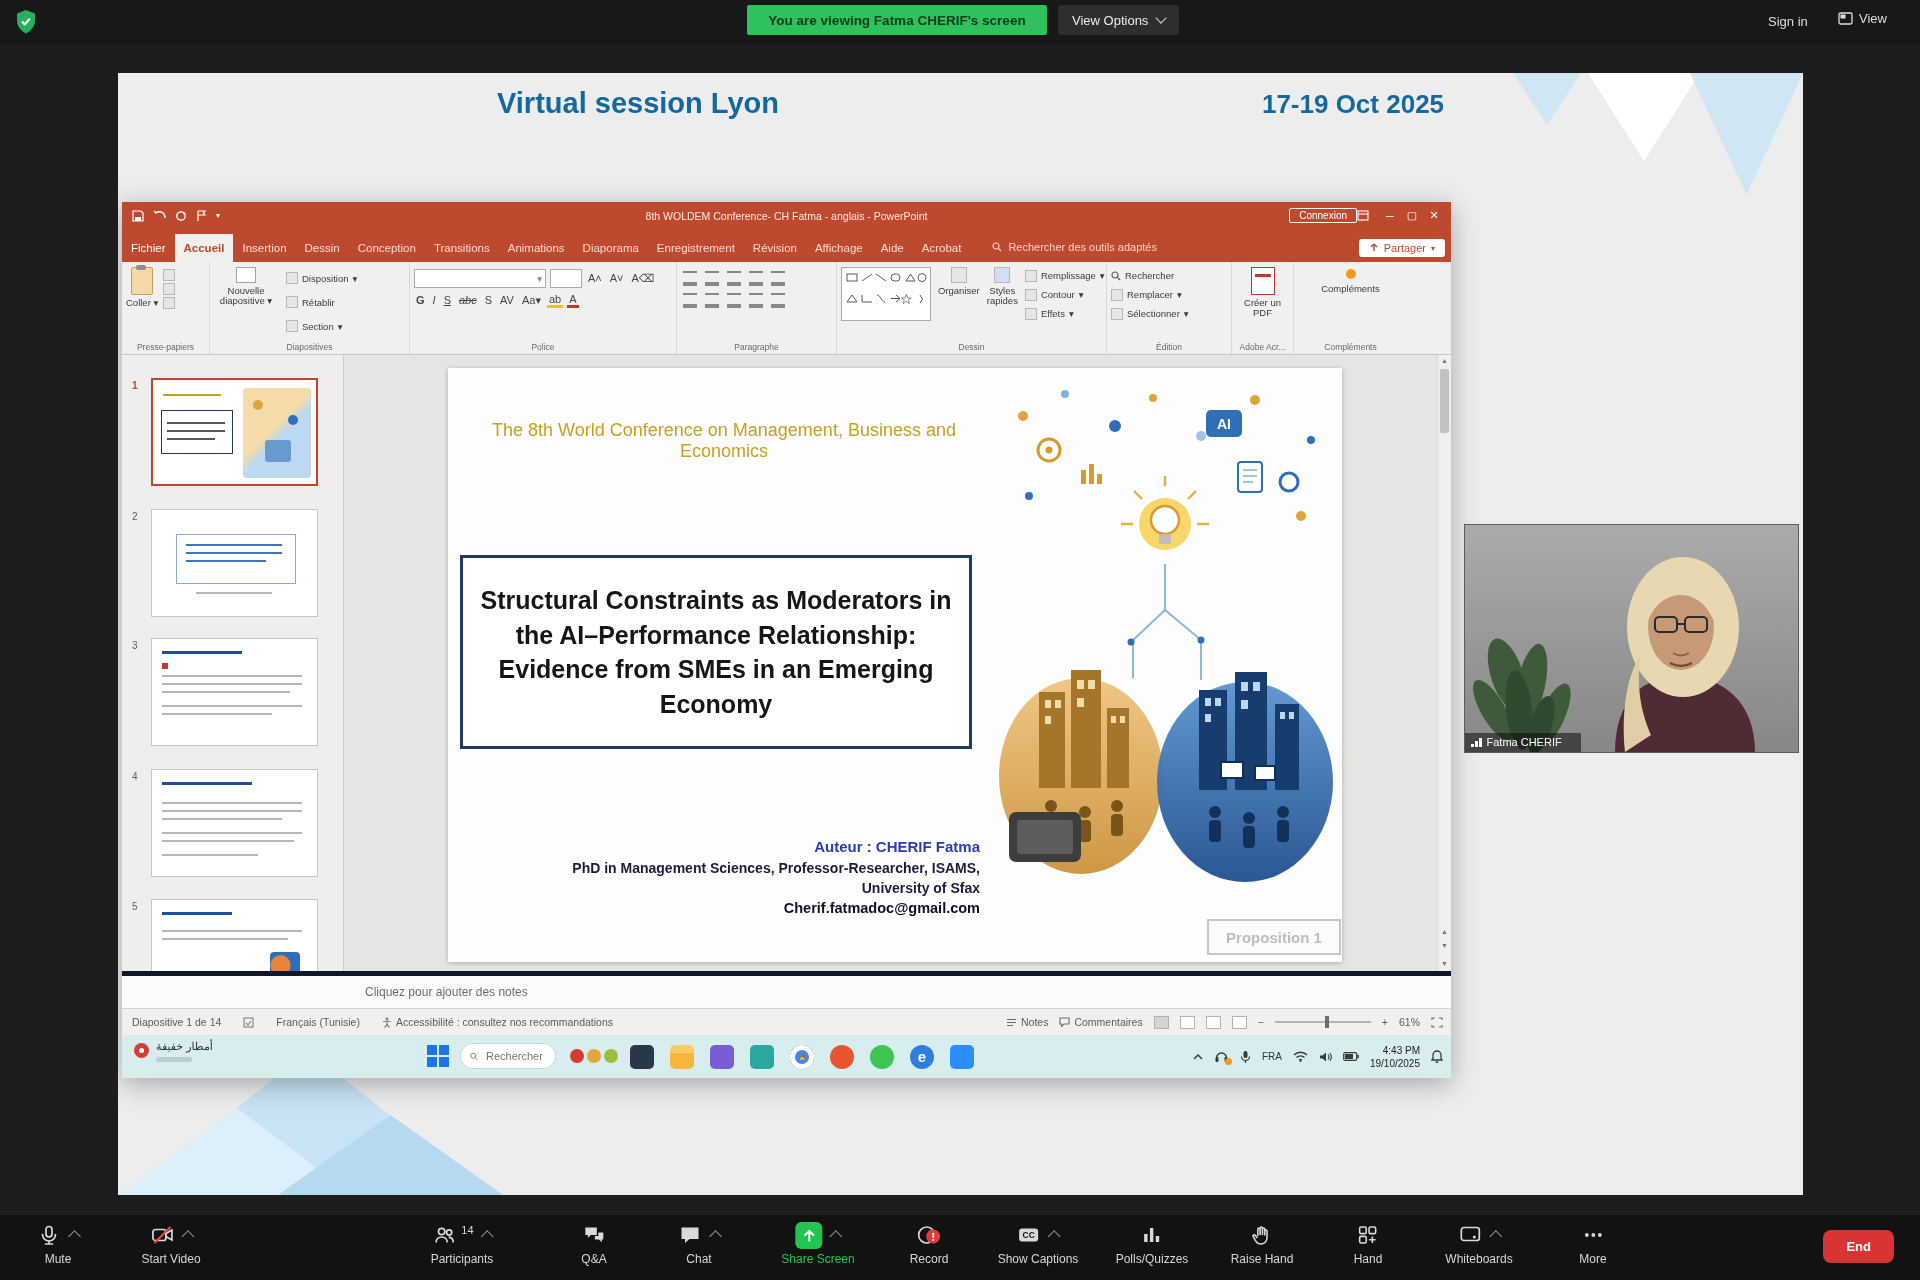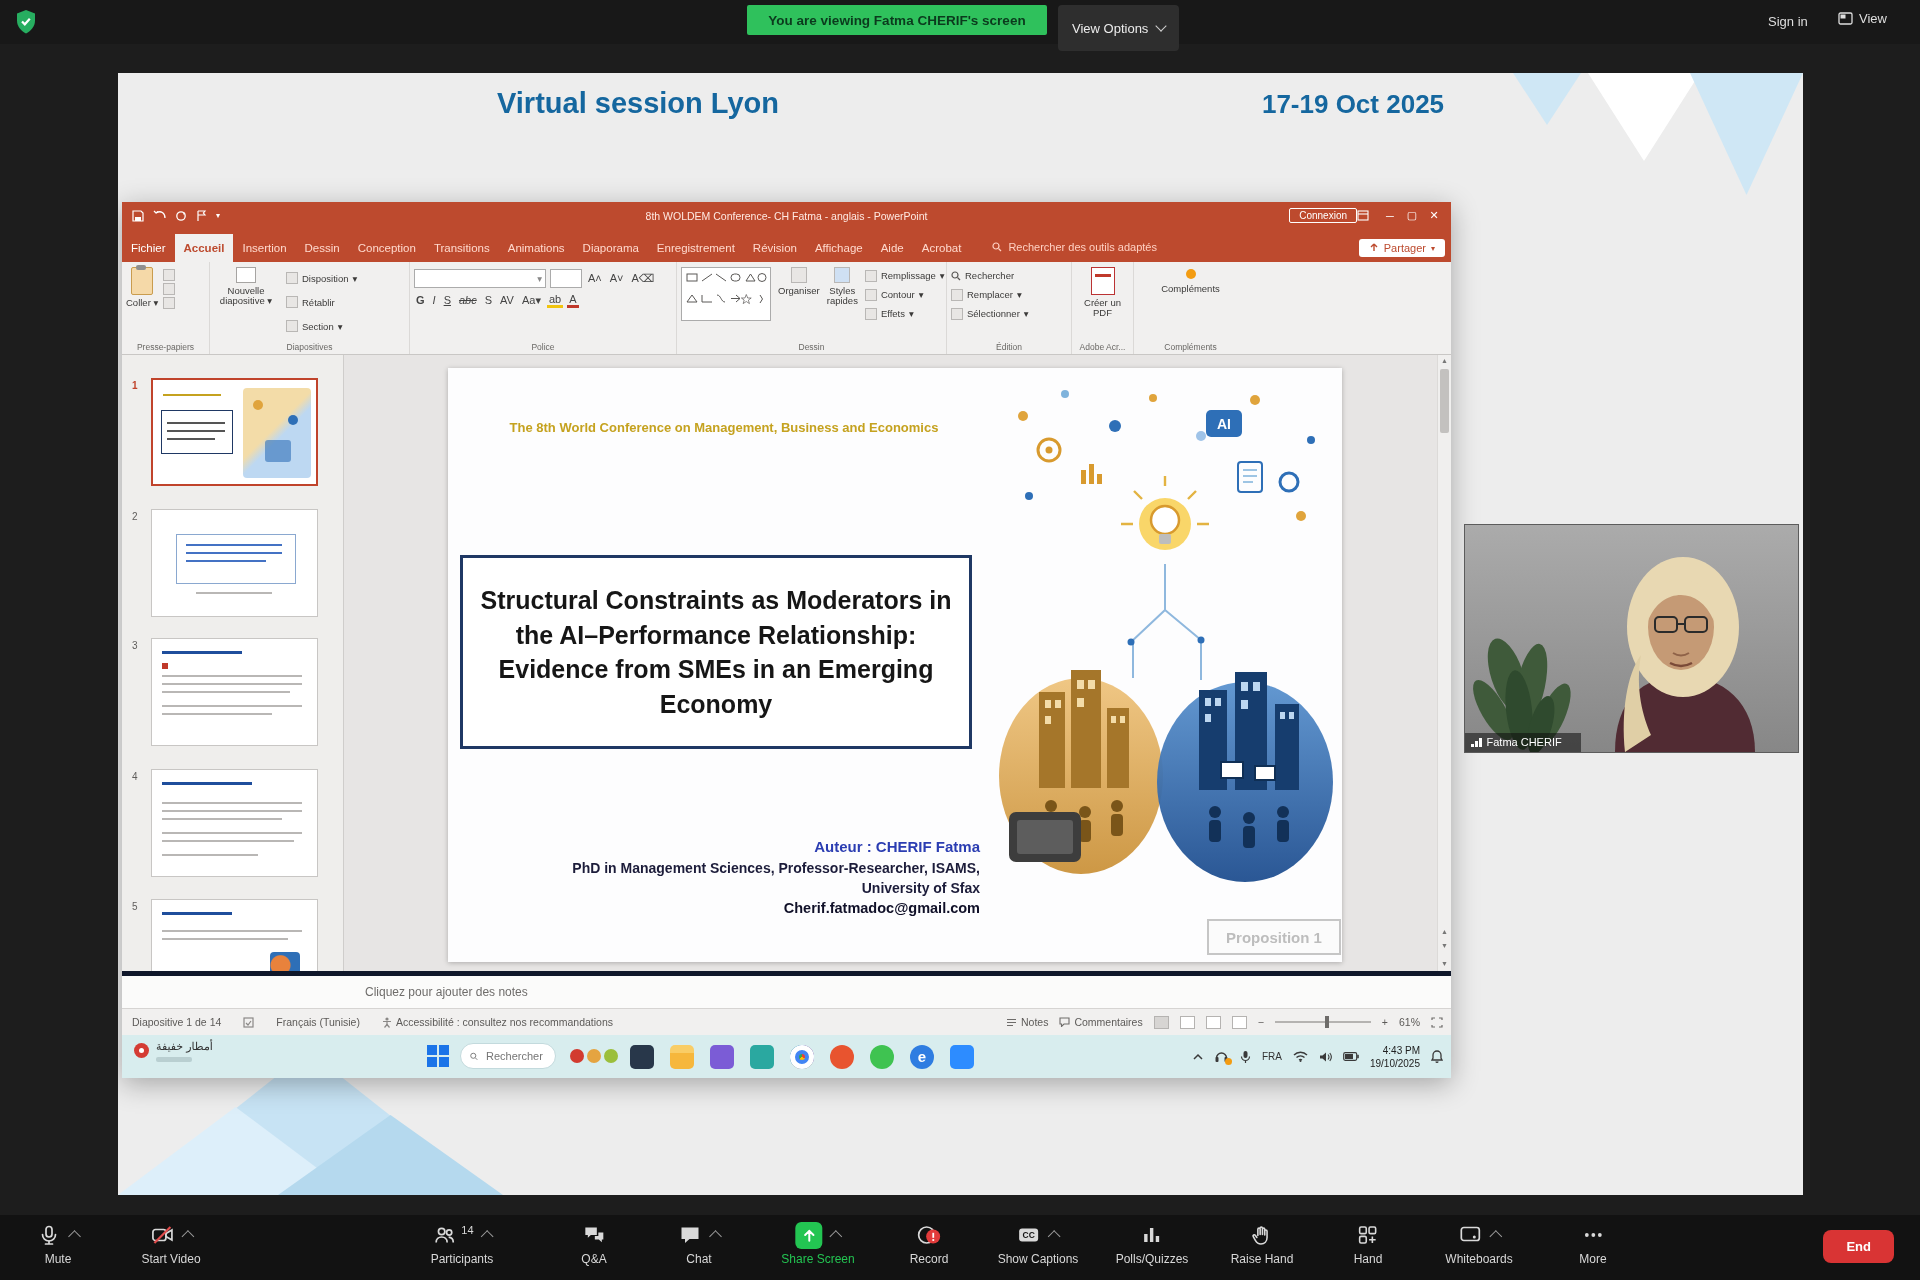--- a/index.html
+++ b/index.html
@@ -4,21 +4,21 @@
 <style>
   html,body{margin:0;padding:0;}
   body{width:1920px;height:1280px;position:relative;background:#1d1d1d;
        font-family:"Liberation Sans",sans-serif;overflow:hidden;}
   
   .topbar{position:absolute;left:0;top:0;width:1920px;height:44px;background:#181818;}
   .shield{position:absolute;left:14px;top:9px;}
   .banner{position:absolute;left:747px;top:5px;width:300px;height:30px;border-radius:2px;
           background:var(--c-zoom_green,#2fc15c);color:#0b3a1d;font-weight:bold;font-size:13.5px;
           display:flex;align-items:center;justify-content:center;}
-  .view-options{position:absolute;left:1058px;top:5px;height:30px;padding:8px 14px;background:#2e2e2e;
+  .view-options{position:absolute;left:1058px;top:5px;height:30px;padding:0 14px;background:#2e2e2e;
           border-radius:4px;color:#ececec;font-size:13px;display:flex;align-items:center;gap:9px;}
   .vchev{width:7px;height:7px;border-right:1.6px solid #cfcfcf;border-bottom:1.6px solid #cfcfcf;
           transform:rotate(45deg);margin-top:-4px;}
   .signin{position:absolute;left:1768px;top:14px;color:#dedede;font-size:13px;}
   .viewbtn{position:absolute;left:1838px;top:11px;display:flex;align-items:center;gap:6px;color:#dedede;font-size:13px;}
   
   .frame{position:absolute;left:118px;top:73px;width:1685px;height:1122px;background:#ededed;overflow:hidden;}
   .frame-title{position:absolute;left:330px;top:14px;width:380px;text-align:center;font-size:29px;
           font-weight:bold;color:var(--c-header_blue,#15679f);}
   .frame-date{position:absolute;left:1075px;top:16px;width:320px;text-align:center;font-size:26px;
@@ -69,21 +69,21 @@
   .work{flex:1;display:flex;min-height:0;background:#e7e5e4;}
   .thumbs{width:221px;border-right:1px solid #cfcdcb;position:relative;background:#efeeec;flex:none;overflow:hidden;}
   .thumb{position:absolute;left:29px;width:167px;height:108px;background:#fff;border:1px solid #c8c6c4;box-sizing:border-box;}
   .thumb.sel{border:2px solid #c0432b;}
   .tnum{position:absolute;left:10px;font-size:10px;color:#5f5d5b;}
   .tnum.sel{color:#c0432b;font-weight:bold;}
   .mline{position:absolute;background:#b9b7b5;height:2px;}
   .bline{position:absolute;background:#4472c4;height:2px;}
   .canvas{flex:1;position:relative;min-width:0;}
   .slide{position:absolute;left:104px;top:13px;width:894px;height:594px;background:#fdfdfe;box-shadow:0 1px 5px rgba(0,0,0,.25);}
-  .conf-line{position:absolute;left:6px;top:52px;width:540px;text-align:center;font-size:13px;font-weight:bold;color:var(--c-gold,#c5a21f);}
+  .conf-line{position:absolute;left:6px;top:52px;width:540px;text-align:center;font-size:18px;font-weight:normal;color:var(--c-gold,#c5a21f);}
   .title-box{position:absolute;left:12px;top:187px;width:512px;height:194px;border:3px solid var(--c-navy,#1f3864);
              background:#fff;box-sizing:border-box;display:flex;flex-direction:column;justify-content:center;
              text-align:center;font-size:25px;font-weight:bold;color:#161616;line-height:1.38;}
   .author{position:absolute;left:95px;top:468px;width:437px;text-align:right;line-height:1.45;}
   .a1{font-size:15px;font-weight:bold;color:#2b3db2;}
   .a2,.a3{font-size:14px;font-weight:bold;color:#1c1c3a;}
   .a4{font-size:14.5px;font-weight:bold;color:#101028;}
   .illus{position:absolute;left:545px;top:6px;width:345px;height:508px;}
   .prop{position:absolute;left:759px;top:551px;width:134px;height:36px;border:2px solid #c6c6c6;background:#fbfbfb;
         color:#bdbdbd;font-weight:bold;font-size:15px;display:flex;align-items:center;justify-content:center;box-sizing:border-box;}
@@ -297,20 +297,37 @@
             <span class="fg" style="font-style:italic;">I</span>
             <span class="fg" style="text-decoration:underline;">S</span>
             <span class="fg" style="text-decoration:line-through;font-style:italic;">abc</span>
             <span class="fg">S</span>
             <span class="fg">AV</span>
             <span class="fg">Aa▾</span>
             <span class="fg" style="border-bottom:3px solid #f1c40f;">ab</span>
             <span class="fg" style="border-bottom:3px solid #c0392b;">A</span>
           </div>
           <div class="glabel">Police</div>
+        </div>
+        <div class="rgroup" style="width:160px;">
+          <div class="rrow">
+            <span class="li-ic"></span>
+            <span class="li-ic"></span>
+            <span class="li-ic"></span>
+            <span class="li-ic"></span>
+            <span class="li-ic"></span>
+          </div>
+          <div class="rrow">
+            <span class="li-ic"></span>
+            <span class="li-ic"></span>
+            <span class="li-ic"></span>
+            <span class="li-ic"></span>
+            <span class="li-ic"></span>
+          </div>
+          <div class="glabel">Paragraphe</div>
         </div>
         <div class="rgroup" style="width:270px;">
           <div style="display:flex;gap:7px;align-items:flex-start;">
             <div class="shapesbox">
               <svg width="84" height="46" viewBox="0 0 84 46">
                 <g fill="none" stroke="#5a5856" stroke-width="1">
                   <rect x="3" y="4" width="10" height="7"></rect>
                     <line x1="18" y1="11" x2="28" y2="4"></line>
                     <line x1="32" y1="4" x2="42" y2="11"></line>
                     <rect x="47" y="4" width="9" height="7" rx="3.5"></rect>

